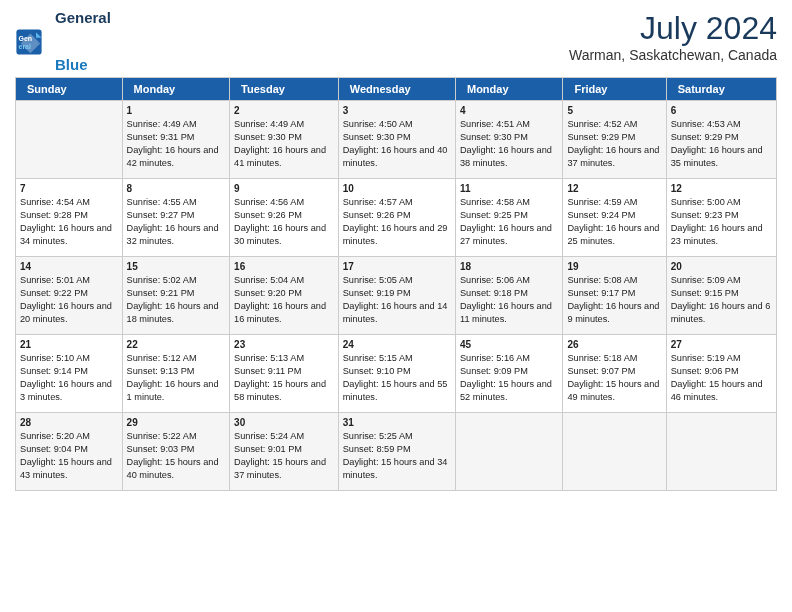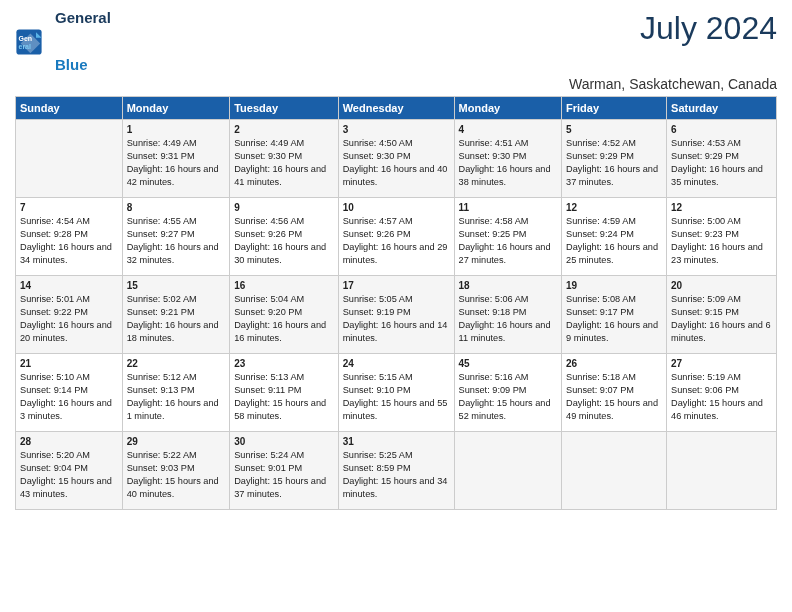--- a/index.html
+++ b/index.html
@@ -33,33 +33,32 @@
       text-align: right;
     }
     .main-title {
       font-size: 32px;
       font-weight: normal;
       color: #1a3a5c;
     }
     .subtitle {
       font-size: 14px;
       color: #333;
-      margin-top: 29px;
     }
     table {
       width: 100%;
       border-collapse: collapse;
       font-size: 10px;
     }
     thead tr {
       background-color: #1a5fa8;
       color: white;
     }
     thead th {
-      padding: 5px 4px;
+      padding: 5px 11px;
       text-align: left;
       font-size: 11px;
       font-weight: bold;
       border: 1px solid #ccc;
     }
     tbody tr {
       vertical-align: top;
     }
     tbody td {
       padding: 4px 4px;

